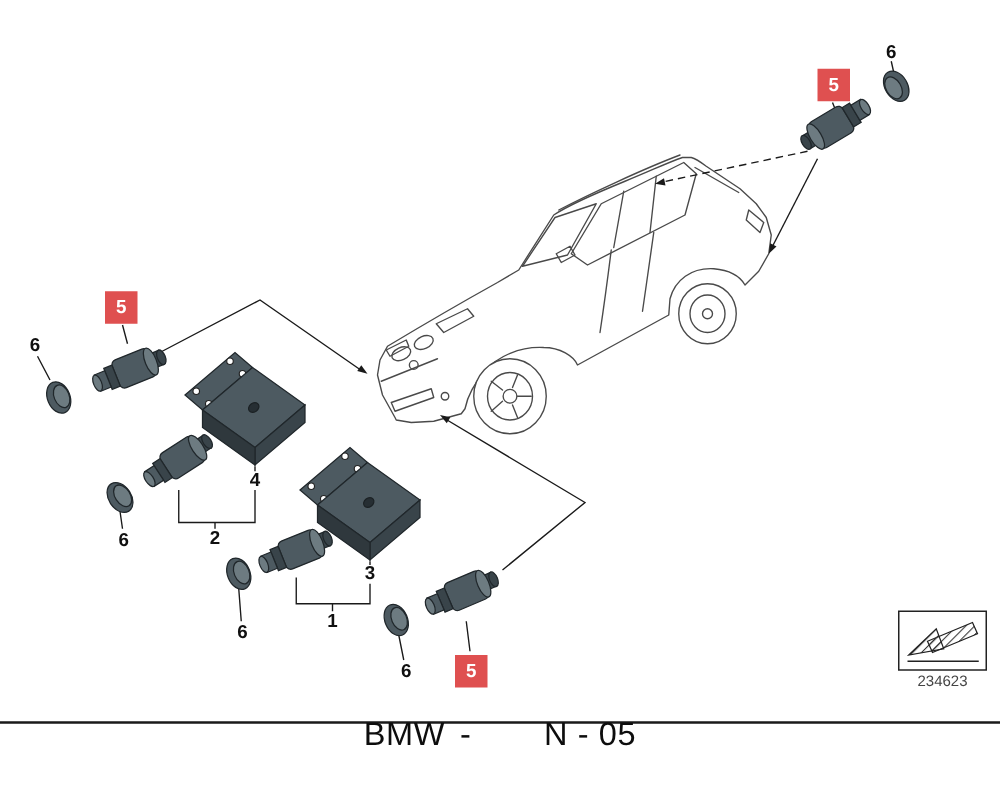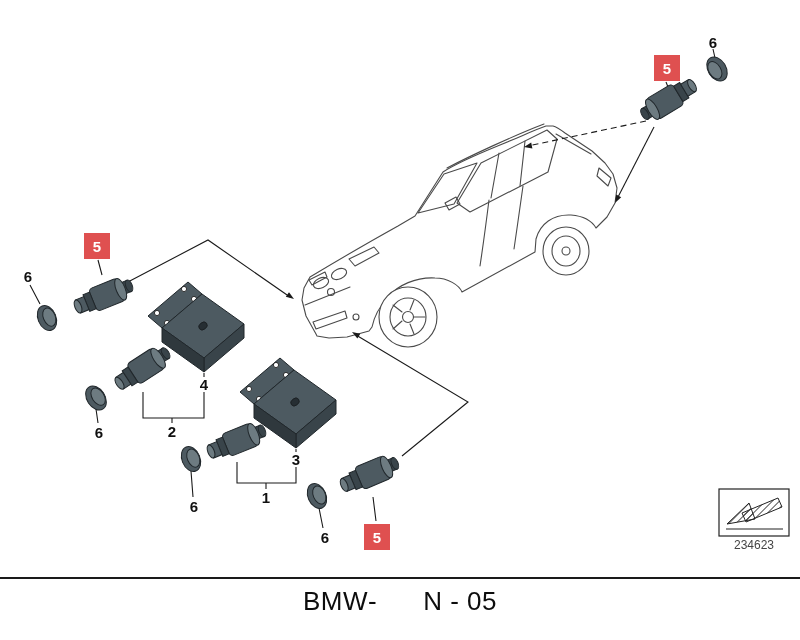--- a/index.html
+++ b/index.html
@@ -30,22 +30,22 @@
   .hl-num{font-family:"Liberation Sans",sans-serif;font-size:15px;font-weight:bold;
           fill:var(--highlight-text,#ffffff);text-anchor:middle;dominant-baseline:central}
 
   
   .lgd{fill:#fff;stroke:#222;stroke-width:1.2}
   .lgd-arrow{stroke:#222;stroke-width:1}
   .lgd-code{font-family:"Liberation Sans",sans-serif;font-size:12px;fill:#444;text-anchor:middle}
 
   
   .footer-rule{position:absolute;top:577px;left:0;width:800px;border-top:2px solid #1a1a1a}
-  .footer-text{position:absolute;top:586px;left:0;width:100%;display:flex;justify-content:center;
-               align-items:baseline;font-size:26px;color:#0d0d0d;letter-spacing:0.5px}
+  .footer-text{position:absolute;top:572px;left:0;width:100%;display:flex;justify-content:center;
+               align-items:baseline;gap:12px;font-size:26px;color:#0d0d0d;letter-spacing:0.5px}
   .footer-text .sheet{margin-left:46px}
 </style>
 </head>
 <body>
 
 <div class="stage">
 
   <svg width="800" height="575" viewBox="0 0 800 575">
     <defs>
       <pattern id="hatch" width="5" height="5" patternUnits="userSpaceOnUse" patternTransform="rotate(45)">

